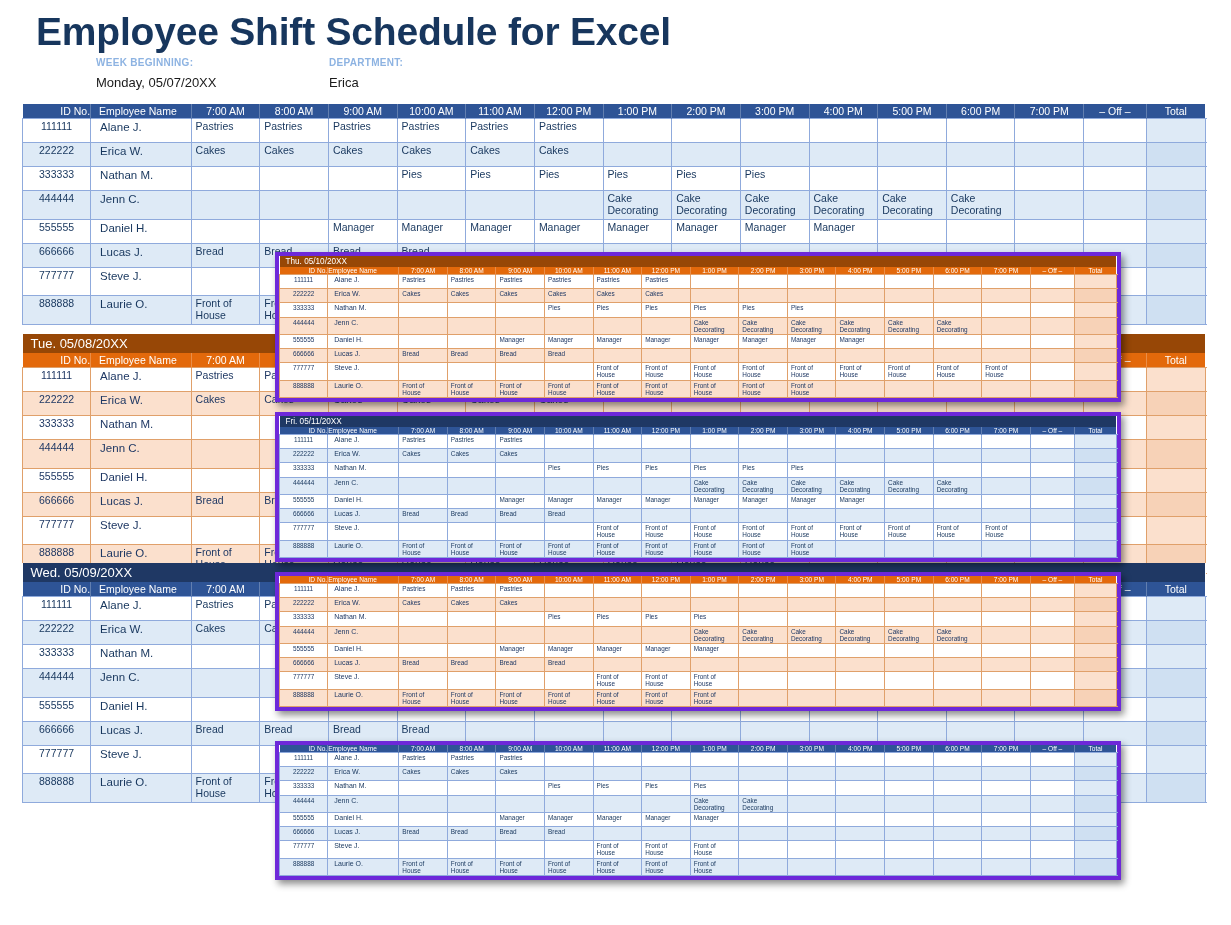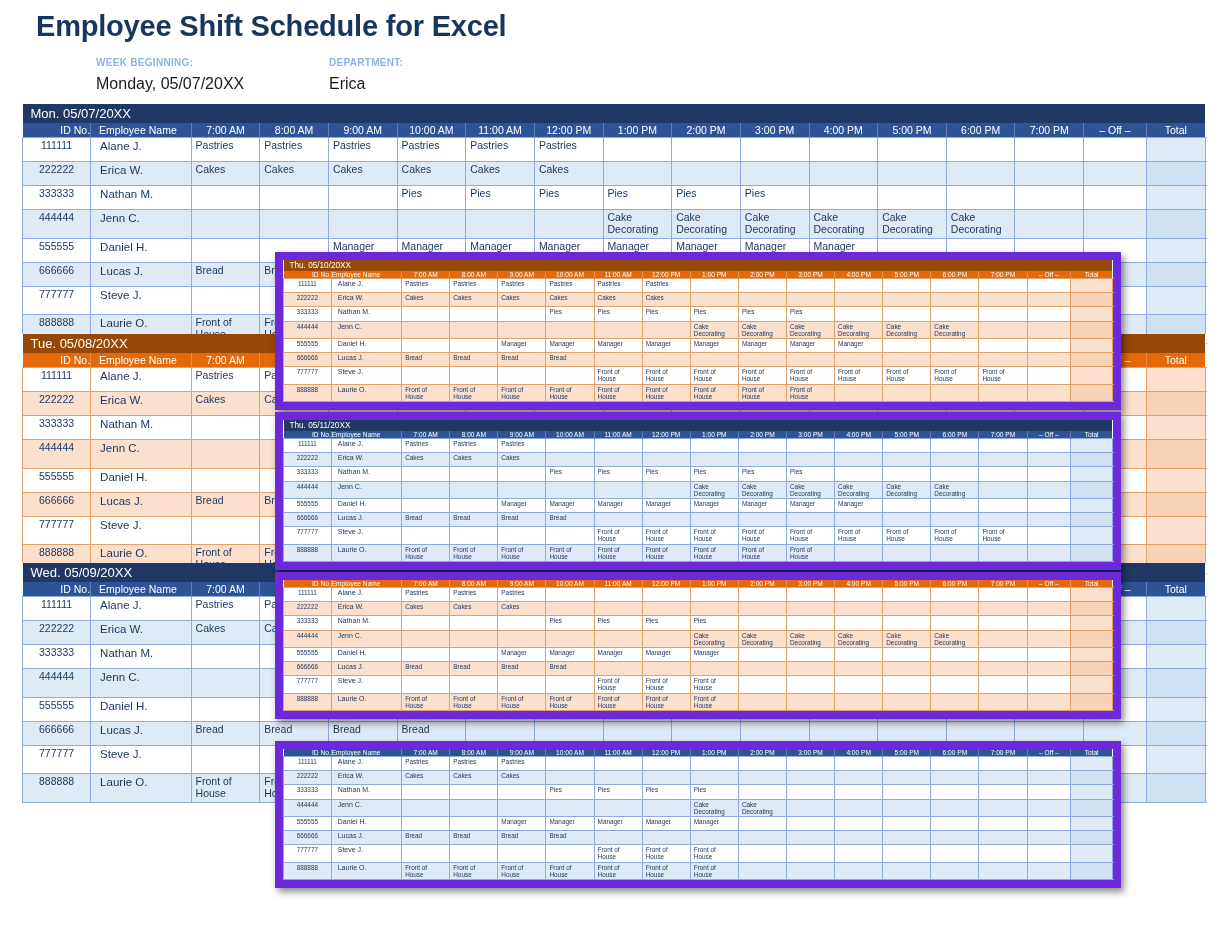--- a/index.html
+++ b/index.html
@@ -5,45 +5,45 @@
   html,body{margin:0;padding:0;}
   body{
     width:1231px;height:925px;
     background:#ffffff;
     font-family:"Liberation Sans", sans-serif;
     position:relative;
     overflow:hidden;
   }
   #page-title{
     position:absolute; left:36px; top:10px;
-    font-size:29px; font-weight:bold; letter-spacing:-0.2px;
+    font-size:39px; font-weight:bold; letter-spacing:-0.2px;
     color:#17365d;
   }
   .meta-label{
     position:absolute;
     font-size:10px; font-weight:bold; letter-spacing:.3px;
     color:#8db3e2;
   }
   .meta-value{
     position:absolute;
-    font-size:16px; color:#1a1a1a;
+    font-size:13px; color:#1a1a1a;
   }
   #lbl-week{left:96px;top:57px;}
   #val-week{left:96px;top:75px;}
   #lbl-dept{left:329px;top:57px;}
   #val-dept{left:329px;top:75px;}
 
   
   .sched{
     position:absolute;
     background:#ffffff;
     box-sizing:border-box;
   }
   .sched.float{
-    border:8px solid #6d28d9;
+    border:4px solid #6d28d9;
     box-shadow:3px 4px 7px rgba(0,0,0,.45);
   }
   .sched table{
     border-collapse:collapse;
     table-layout:fixed;
     width:100%;
   }
   .daybar td{
     text-align:left;
     font-weight:normal;
@@ -135,23 +135,20 @@
           <col style="width: 6.15%;">
           <col style="width: 6.15%;">
           <col style="width: 6.15%;">
           <col style="width: 6.15%;">
           <col style="width: 6.15%;">
           <col style="width: 6.15%;">
           <col style="width: 5.6%;">
           <col style="width: 5.3%;">
         </colgroup>
         <thead>
-          <tr class="daybar">
-            <td colspan="17">Mon. 05/07/20XX</td>
-          </tr>
           <tr class="colhead">
             <td class="c-id">ID No.</td>
             <td class="c-name">Employee Name</td>
             <td>7:00 AM</td>
             <td>8:00 AM</td>
             <td>9:00 AM</td>
             <td>10:00 AM</td>
             <td>11:00 AM</td>
             <td>12:00 PM</td>
             <td>1:00 PM</td>
@@ -972,21 +969,21 @@
           <col style="width: 6.15%;">
           <col style="width: 6.15%;">
           <col style="width: 6.15%;">
           <col style="width: 6.15%;">
           <col style="width: 6.15%;">
           <col style="width: 5.6%;">
           <col style="width: 5.3%;">
         </colgroup>
         <thead>
           <tr class="daybar">
-            <td colspan="17">Thu. 05/11/20XX</td>
+            <td colspan="17">Fri. 05/11/20XX</td>
           </tr>
           <tr class="colhead">
             <td class="c-id">ID No.</td>
             <td class="c-name">Employee Name</td>
             <td>7:00 AM</td>
             <td>8:00 AM</td>
             <td>9:00 AM</td>
             <td>10:00 AM</td>
             <td>11:00 AM</td>
             <td>12:00 PM</td>

